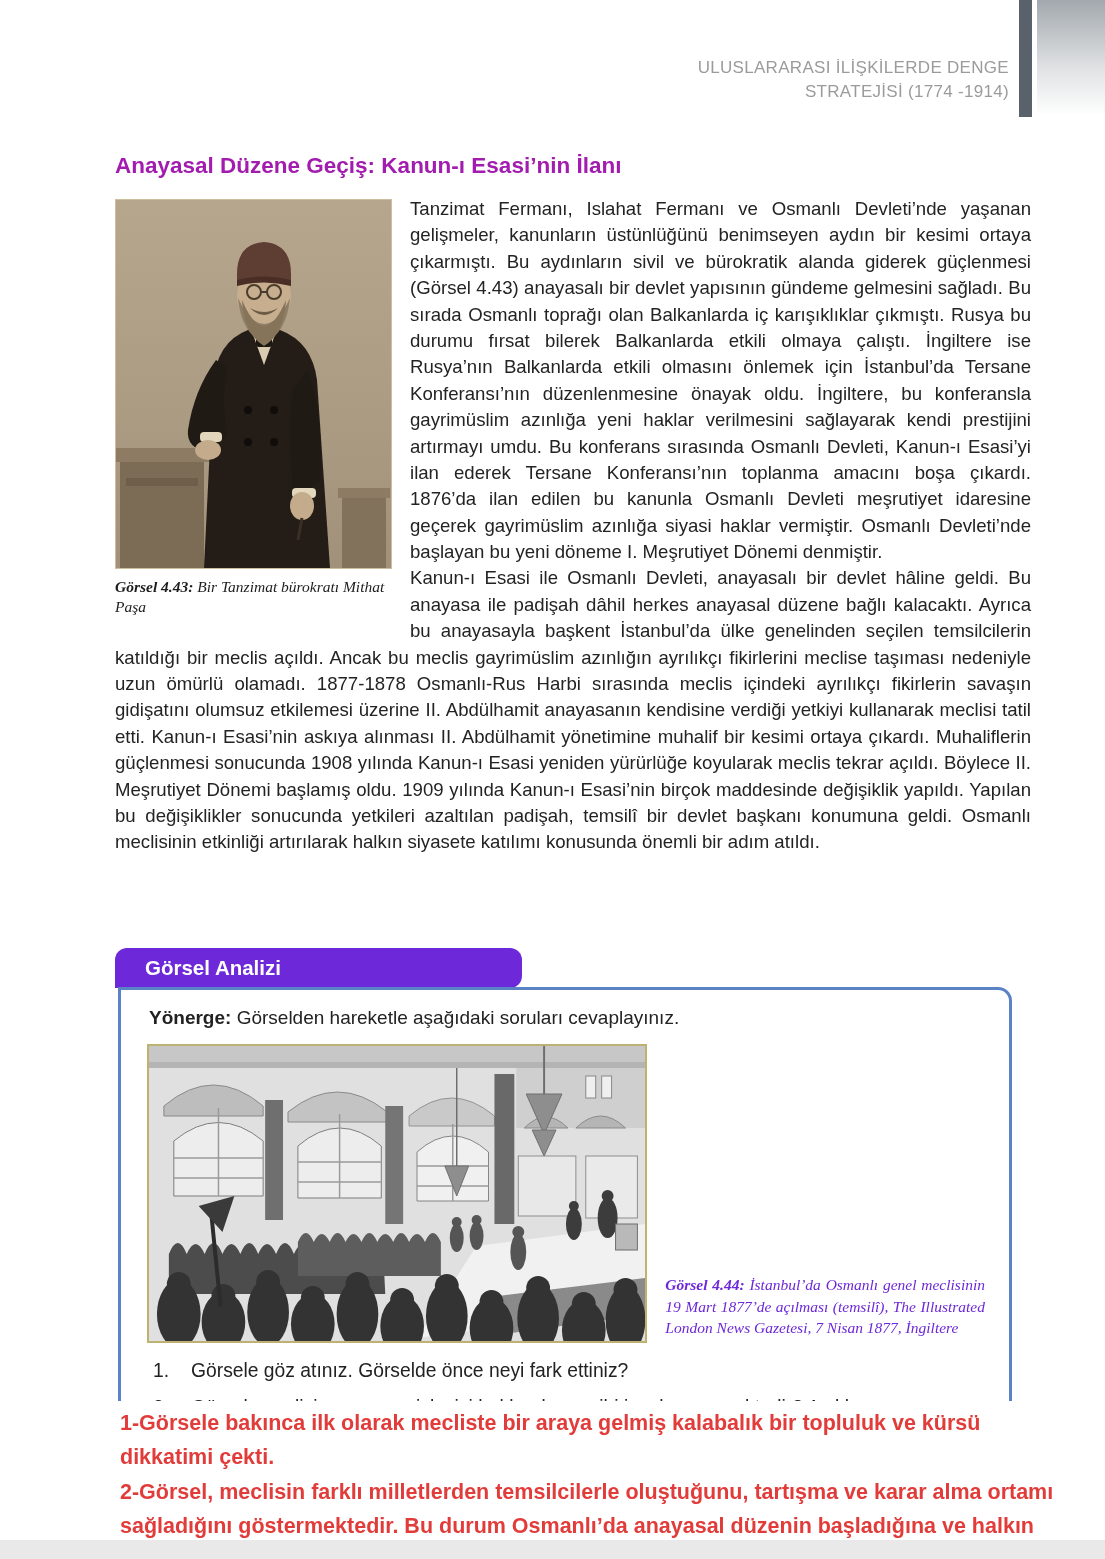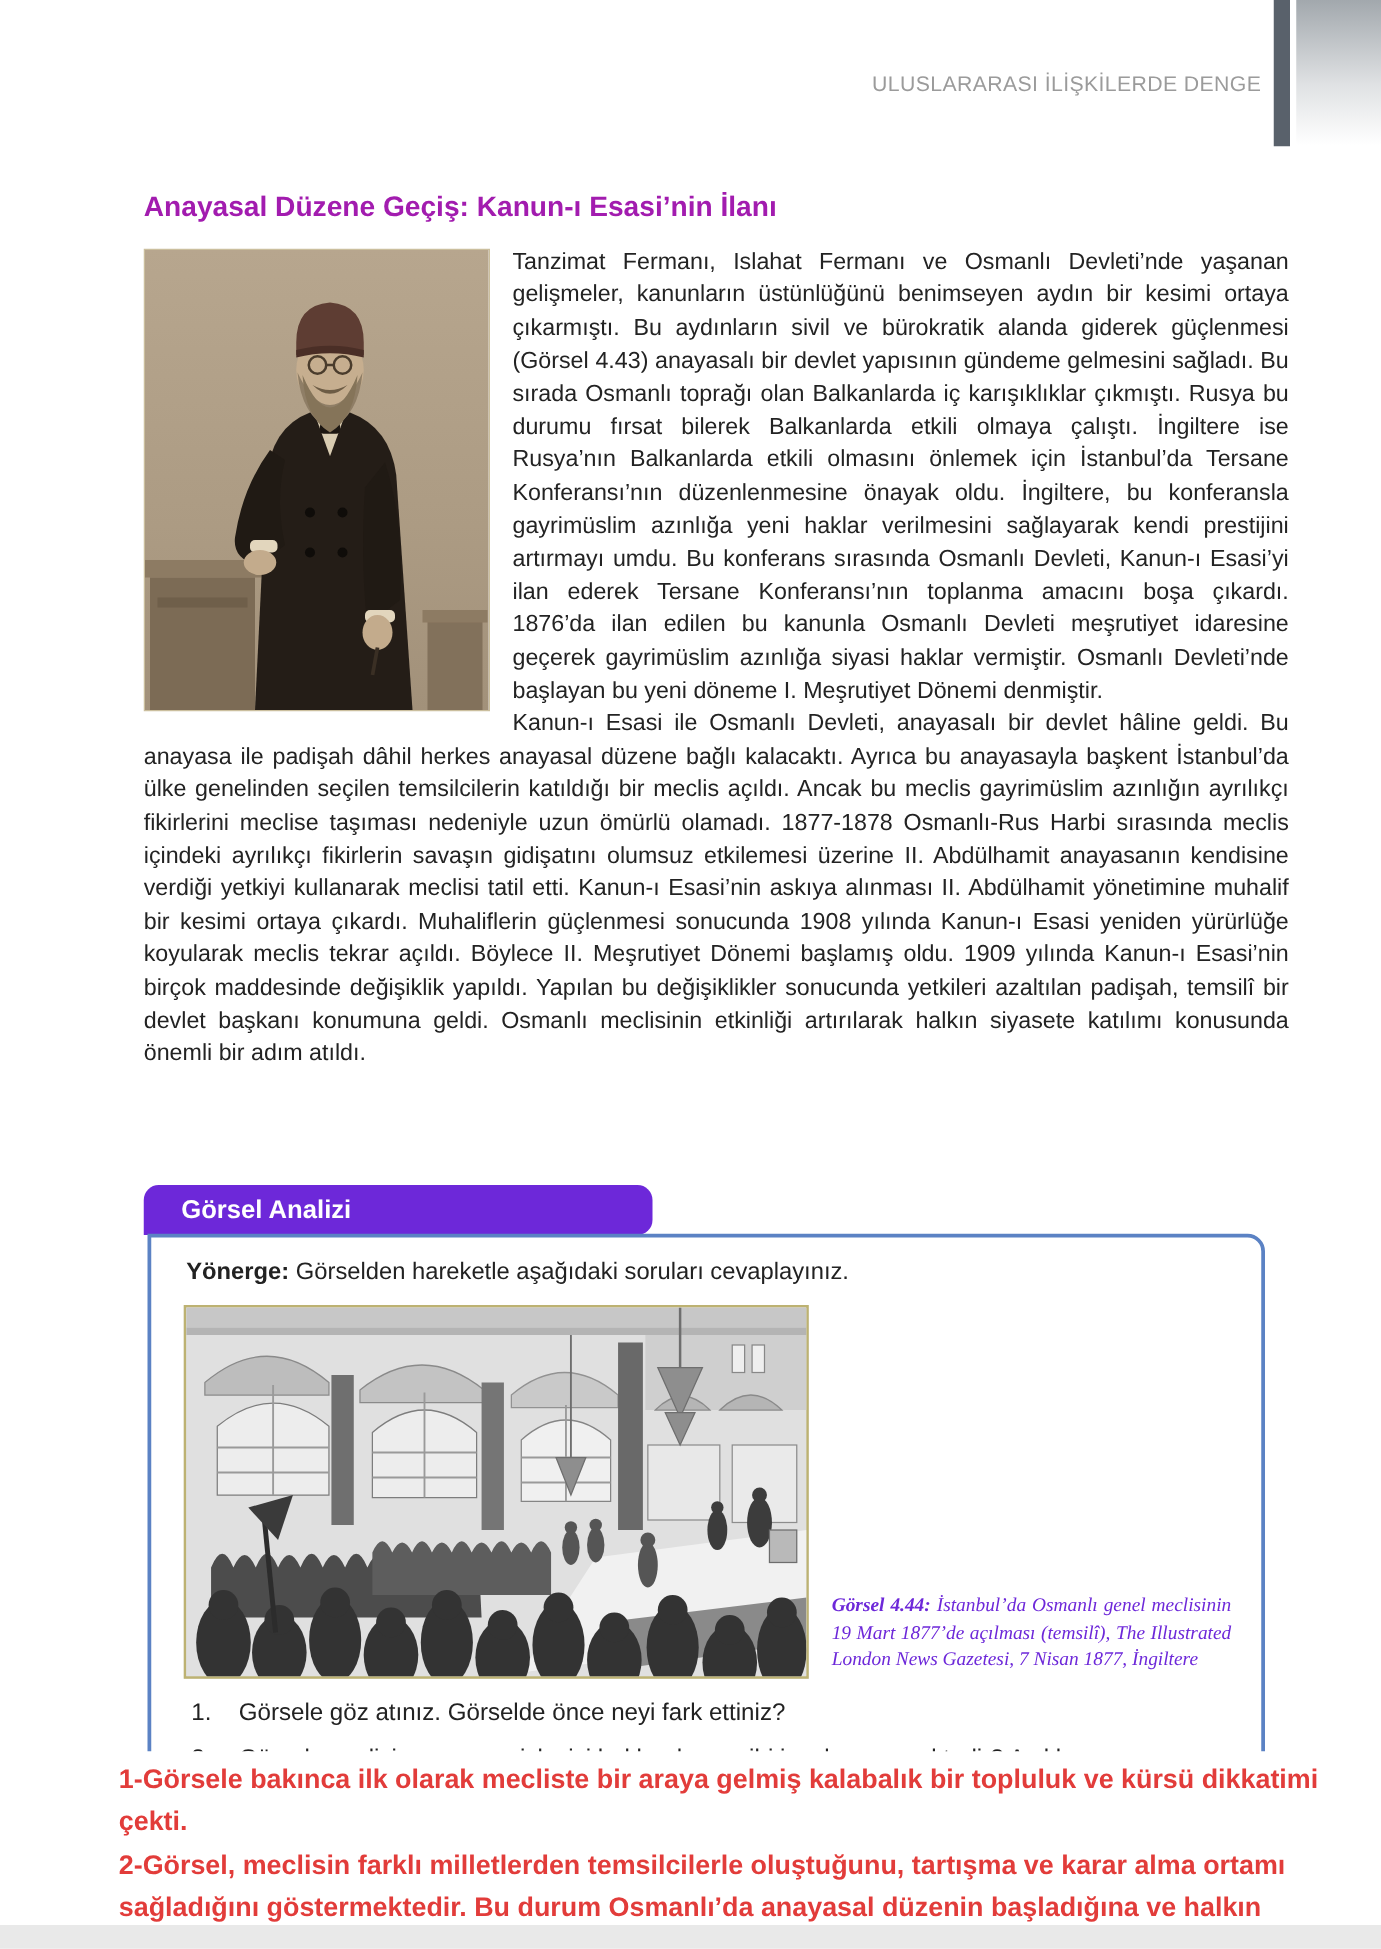--- a/index.html
+++ b/index.html
@@ -54,32 +54,33 @@
     width:322px;font-family:"Liberation Serif",serif;font-size:15.5px;line-height:1.4;
     text-align:justify;padding-bottom:4px;color:#6d28d9;
   }
   .questions{margin-top:17px;font-size:19.3px;}
   .q{display:flex;margin-bottom:15px;text-align:left;}
   .q-num{width:38px;flex:0 0 38px;padding-left:6px;}
   .q-text{flex:1;}
   
   .answers{
     position:absolute;left:0;top:1401px;width:1105px;height:158px;background:#ffffff;
-    box-sizing:border-box;padding:5px 46px 0 95px;
+    box-sizing:border-box;padding:5px 46px 0 120px;
     color:#e23c3a;font-weight:bold;font-size:21.5px;line-height:1.6;text-align:left;
   }
   .answers p{margin:0;}
 </style>
 </head>
 <body>
 
 <div class="page">
 
   <div class="header-block">
     <div>ULUSLARARASI İLİŞKİLERDE DENGE</div>
+    <div>STRATEJİSİ (1774 -1914)</div>
   </div>
   <div class="corner-dark"></div>
   <div class="corner-grad"></div>
 
   <h1 class="page-title">Anayasal Düzene Geçiş: Kanun-ı Esasi’nin İlanı</h1>
 
   <div class="main">
     <figure class="photo">
       <svg class="photo-frame" viewBox="0 0 275 368" xmlns="http://www.w3.org/2000/svg" preserveAspectRatio="none">
         <defs>
@@ -124,20 +125,23 @@
 
         <path d="M134,108 Q148,116 162,108 Q148,122 134,108" fill="#6d5c45"></path>
 
         <circle cx="138" cy="92" r="7" fill="none" stroke="#4a3c2c" stroke-width="2"></circle>
         <circle cx="158" cy="92" r="7" fill="none" stroke="#4a3c2c" stroke-width="2"></circle>
         <line x1="145" y1="92" x2="151" y2="92" stroke="#4a3c2c" stroke-width="2"></line>
 
         <path d="M121,74 Q121,44 148,42 Q175,44 175,74 L175,84 Q148,77 121,84 Z" fill="#5e3d33"></path>
         <path d="M121,80 Q148,73 175,80 L175,86 Q148,79 121,86 Z" fill="#4a2e26"></path>
       </svg>
+      <figcaption>
+        <span class="cap-label">Görsel  4.43:</span><span class="cap-text"> Bir Tanzimat bürokratı Mithat Paşa</span>
+      </figcaption>
     </figure>
     <p>Tanzimat Fermanı, Islahat Fermanı ve Osmanlı Devleti’nde yaşanan gelişmeler, kanunların üstünlüğünü benimseyen aydın bir kesimi ortaya çıkarmıştı. Bu aydınların sivil ve bürokratik alanda giderek güçlenmesi (Görsel 4.43) anayasalı bir devlet yapısının gündeme gelmesini sağladı. Bu sırada Osmanlı toprağı olan Balkanlarda iç karışıklıklar çıkmıştı. Rusya bu durumu fırsat bilerek Balkanlarda etkili olmaya çalıştı. İngiltere ise Rusya’nın Balkanlarda etkili olmasını önlemek için İstanbul’da Tersane Konferansı’nın düzenlenmesine önayak oldu. İngiltere, bu konferansla gayrimüslim azınlığa yeni haklar verilmesini sağlayarak kendi prestijini artırmayı umdu. Bu konferans sırasında Osmanlı Devleti, Kanun-ı Esasi’yi ilan ederek Tersane Konferansı’nın toplanma amacını boşa çıkardı. 1876’da ilan edilen bu kanunla Osmanlı Devleti meşrutiyet idaresine geçerek gayrimüslim azınlığa siyasi haklar vermiştir. Osmanlı Devleti’nde başlayan bu yeni döneme I. Meşrutiyet Dönemi denmiştir.</p>
     <p>Kanun-ı Esasi ile Osmanlı Devleti, anayasalı bir devlet hâline geldi. Bu anayasa ile padişah dâhil herkes anayasal düzene bağlı kalacaktı. Ayrıca bu anayasayla başkent İstanbul’da ülke genelinden seçilen temsilcilerin katıldığı bir meclis açıldı. Ancak bu meclis gayrimüslim azınlığın ayrılıkçı fikirlerini meclise taşıması nedeniyle uzun ömürlü olamadı. 1877-1878 Osmanlı-Rus Harbi sırasında meclis içindeki ayrılıkçı fikirlerin savaşın gidişatını olumsuz etkilemesi üzerine II. Abdülhamit anayasanın kendisine verdiği yetkiyi kullanarak meclisi tatil etti. Kanun-ı Esasi’nin askıya alınması II. Abdülhamit yönetimine muhalif bir kesimi ortaya çıkardı. Muhaliflerin güçlenmesi sonucunda 1908 yılında Kanun-ı Esasi yeniden yürürlüğe koyularak meclis tekrar açıldı. Böylece II. Meşrutiyet Dönemi başlamış oldu. 1909 yılında Kanun-ı Esasi’nin birçok maddesinde değişiklik yapıldı. Yapılan bu değişiklikler sonucunda yetkileri azaltılan padişah, temsilî bir devlet başkanı konumuna geldi. Osmanlı meclisinin etkinliği artırılarak halkın siyasete katılımı konusunda önemli bir adım atıldı.</p>
   </div>
 
   <div class="analysis-tab">
     <span>Görsel Analizi</span>
   </div>
 
   <div class="analysis-box">

